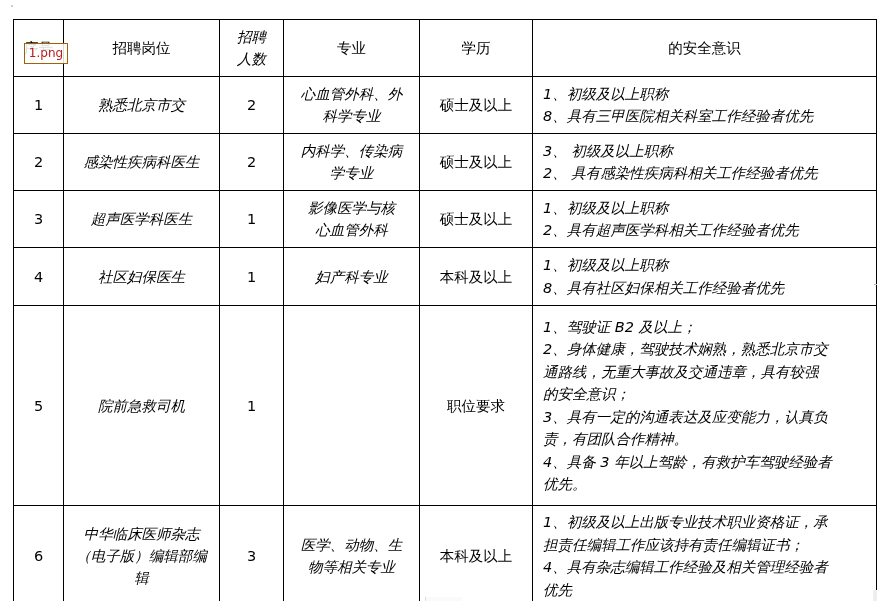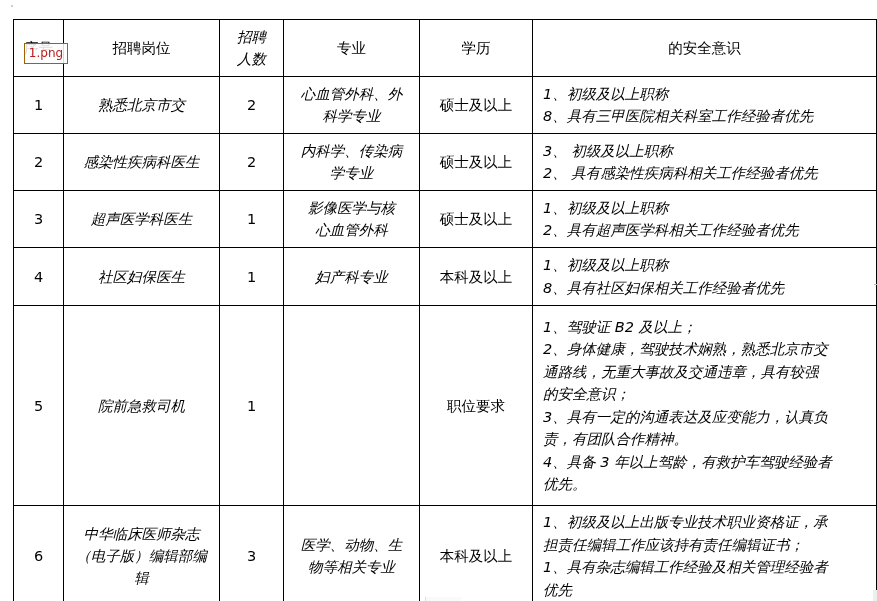--- a/index.html
+++ b/index.html
@@ -138,21 +138,21 @@
         </td>
         <td>3</td>
         <td>
           <span class="line">医学、动物、生</span>
           <span class="line">物等相关专业</span>
         </td>
         <td>本科及以上</td>
         <td class="req">
           <span class="line">1、初级及以上出版专业技术职业资格证，承</span>
           <span class="line">担责任编辑工作应该持有责任编辑证书；</span>
-          <span class="line">1、具有杂志编辑工作经验及相关管理经验者</span>
+          <span class="line">4、具有杂志编辑工作经验及相关管理经验者</span>
           <span class="line">优先</span>
         </td>
       </tr>
     </tbody>
 </table>
 
 <div class="watermark">1.png</div>
 <div class="scroll-mark"></div>
 <div class="scroll-mark2"></div>
 <div class="scroll-mark3"></div>

